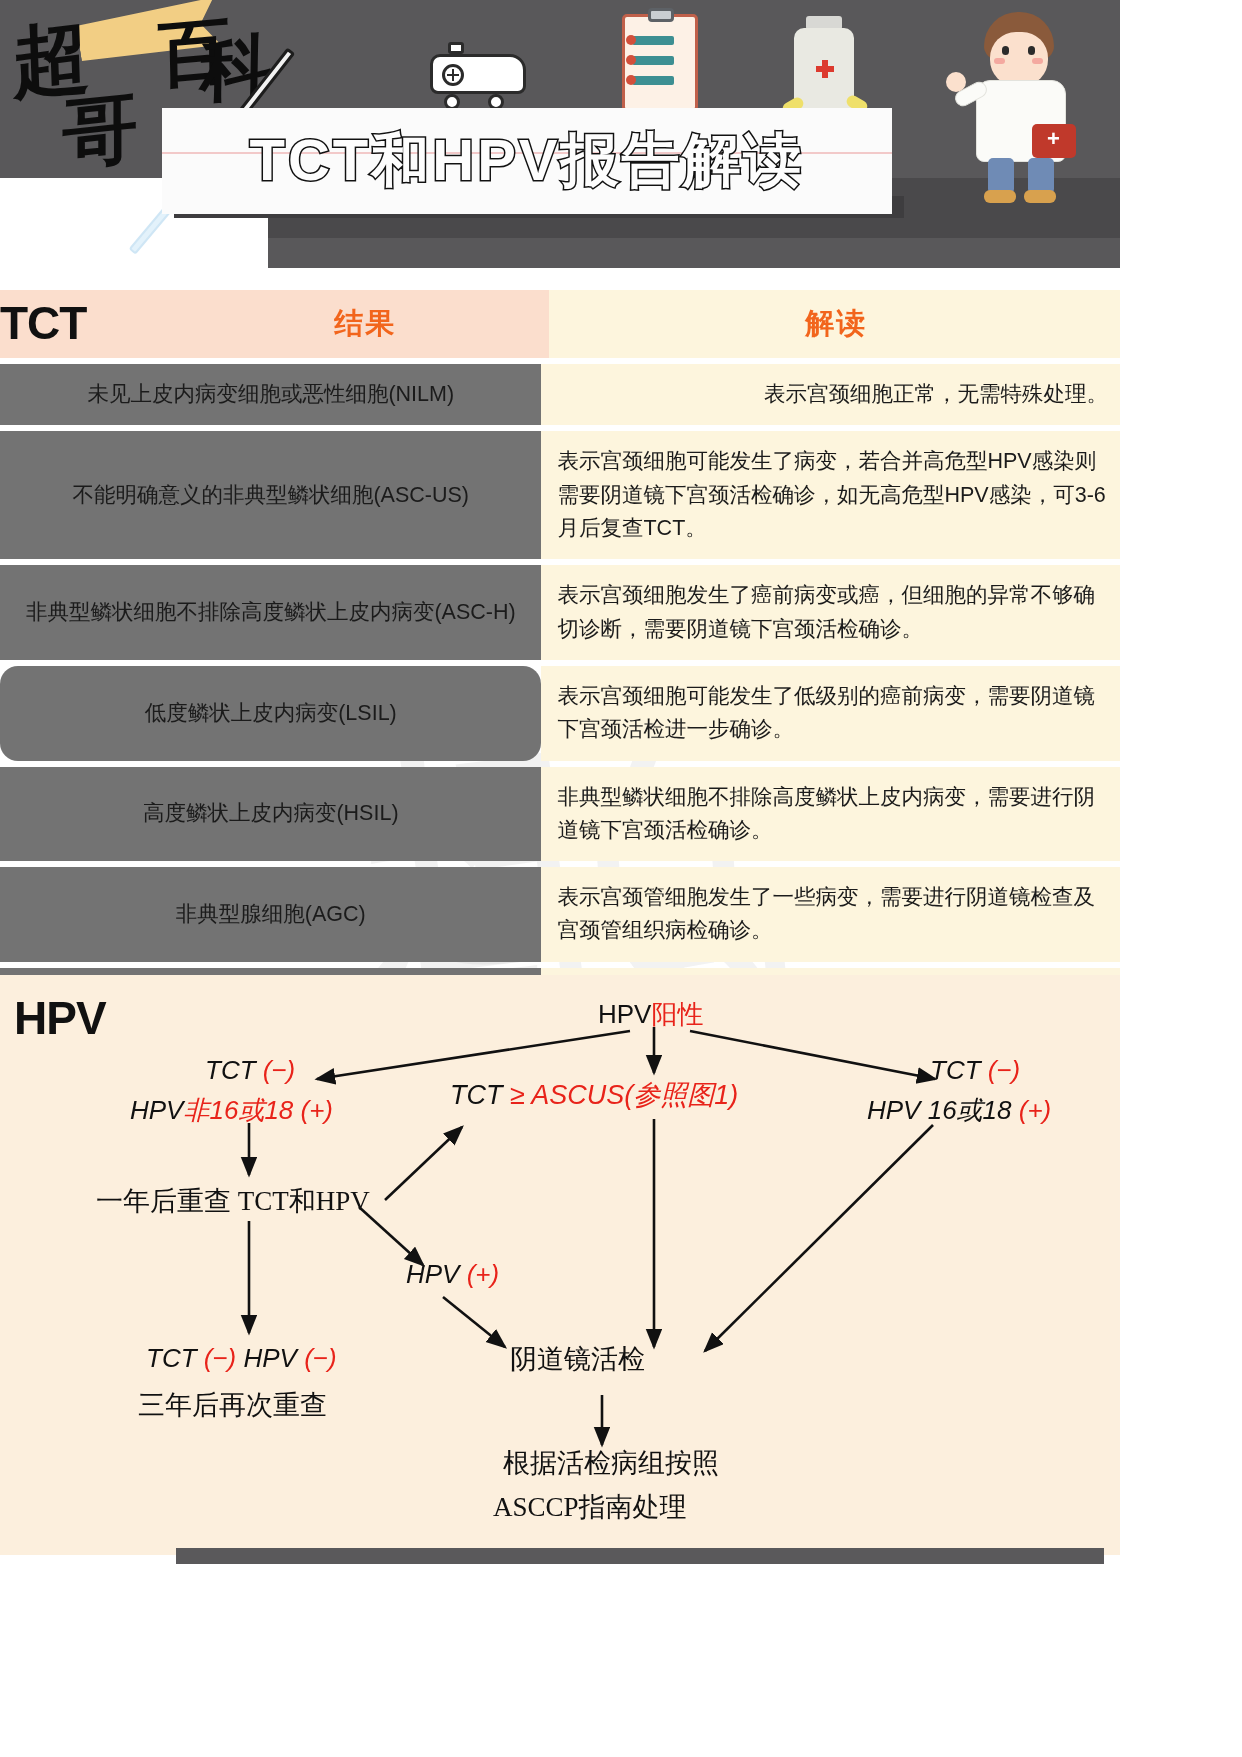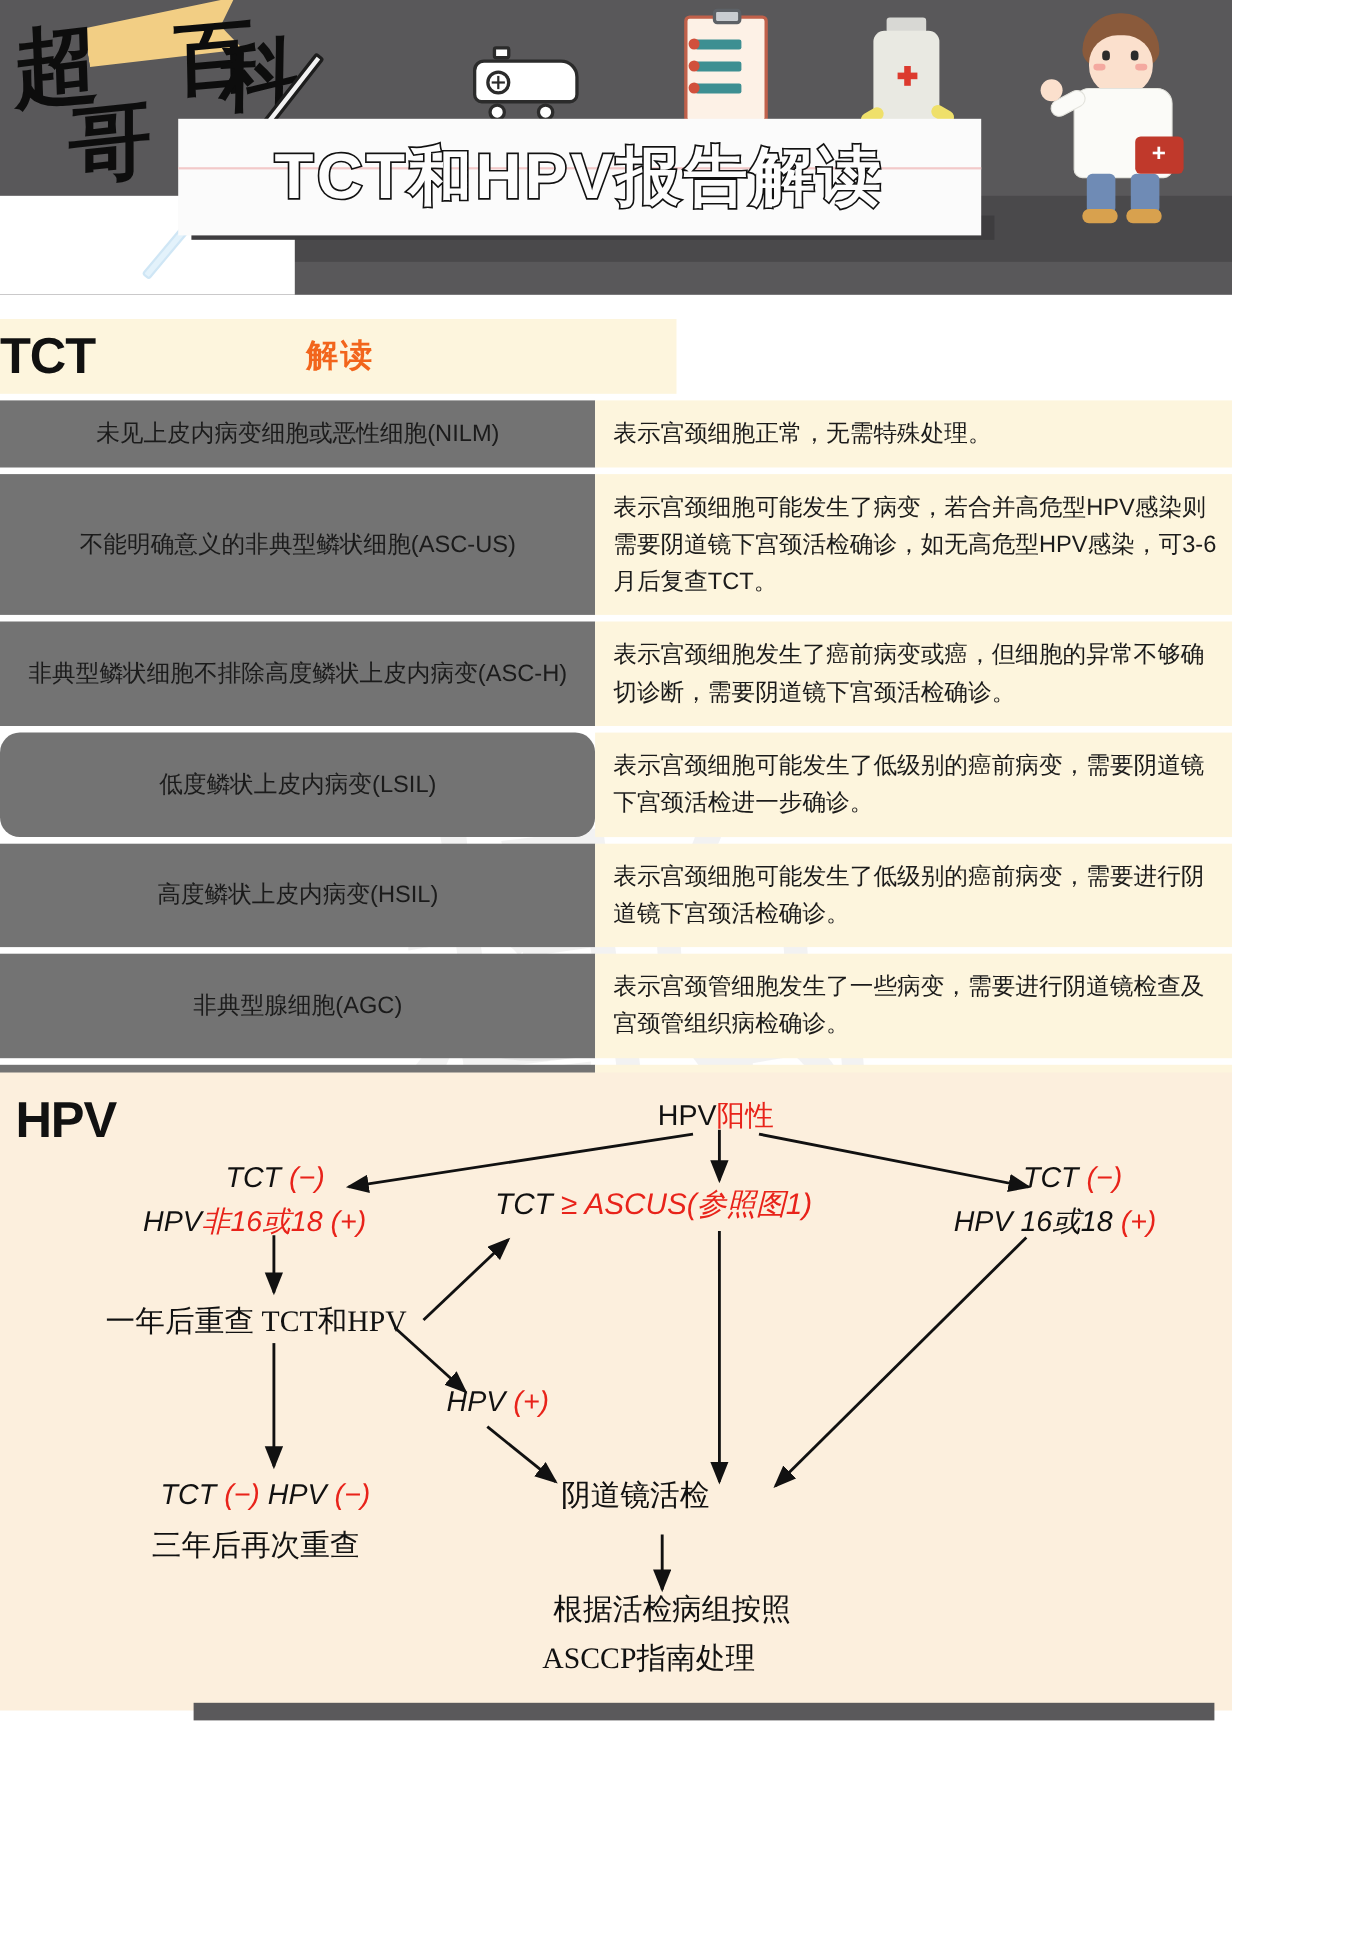--- a/index.html
+++ b/index.html
@@ -254,30 +254,33 @@
     <span class="wm-b">百</span>
     <span class="wm-c">哥</span>
     <span class="wm-d">科</span>
   </div>
 
   <div class="tct-label">TCT</div>
 
   <div class="tct-section">
 
     <div class="trow hdr">
+      <div class="c-left">
+        <span class="hdr-txt">结果</span>
+      </div>
       <div class="c-right">
         <span class="hdr-txt">解读</span>
       </div>
     </div>
 
     <div class="trow">
       <div class="c-left" style="min-height:56px;">
         <span class="cell-txt">未见上皮内病变细胞或恶性细胞(NILM)</span>
       </div>
-      <div class="c-right" style="min-height:56px; justify-content:flex-start;">
+      <div class="c-right" style="min-height:56px; justify-content:flex-end;">
         <span class="cell-txt">表示宫颈细胞正常，无需特殊处理。</span>
       </div>
     </div>
 
     <div class="trow">
       <div class="c-left" style="min-height:122px;">
         <span class="cell-txt">不能明确意义的非典型鳞状细胞(ASC-US)</span>
       </div>
       <div class="c-right" style="min-height:122px;">
         <span class="cell-txt left-al">表示宫颈细胞可能发生了病变，若合并高危型HPV感染则需要阴道镜下宫颈活检确诊，如无高危型HPV感染，可3-6月后复查TCT。</span>
@@ -300,21 +303,21 @@
       <div class="c-right" style="min-height:92px;">
         <span class="cell-txt left-al">表示宫颈细胞可能发生了低级别的癌前病变，需要阴道镜下宫颈活检进一步确诊。</span>
       </div>
     </div>
 
     <div class="trow">
       <div class="c-left" style="min-height:92px;">
         <span class="cell-txt">高度鳞状上皮内病变(HSIL)</span>
       </div>
       <div class="c-right" style="min-height:92px;">
-        <span class="cell-txt left-al">表示宫颈细胞可能发生了低级别的癌前病变，需要进行阴道镜下宫颈活检确诊。</span>
+        <span class="cell-txt left-al">非典型鳞状细胞不排除高度鳞状上皮内病变，需要进行阴道镜下宫颈活检确诊。</span>
       </div>
     </div>
 
     <div class="trow">
       <div class="c-left" style="min-height:92px;">
         <span class="cell-txt">非典型腺细胞(AGC)</span>
       </div>
       <div class="c-right" style="min-height:92px;">
         <span class="cell-txt left-al">表示宫颈管细胞发生了一些病变，需要进行阴道镜检查及宫颈管组织病检确诊。</span>
       </div>

